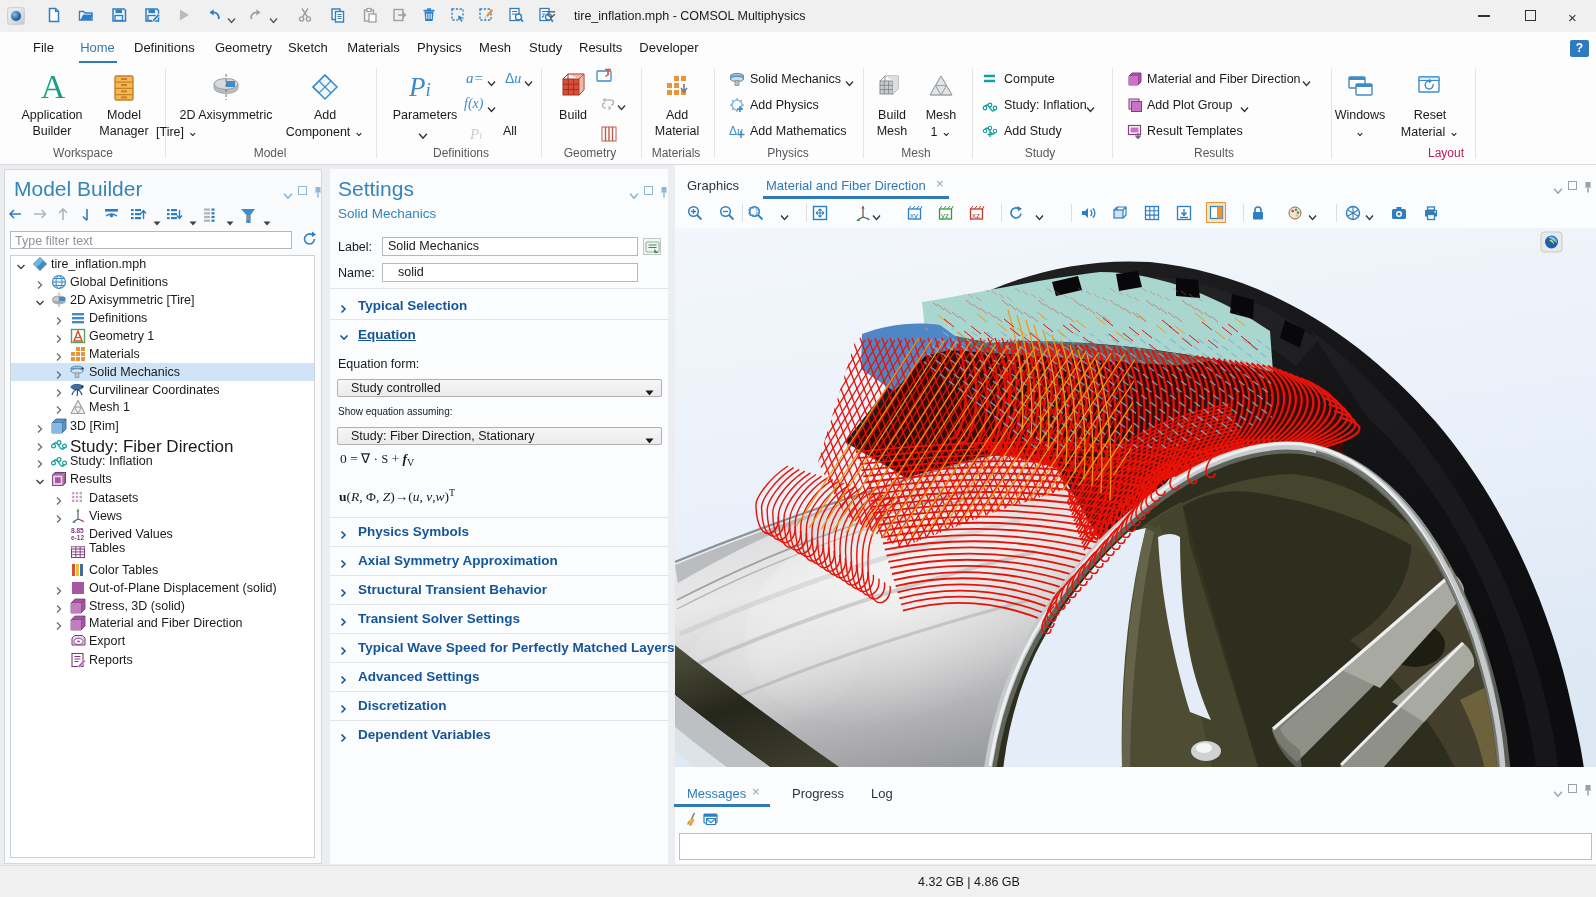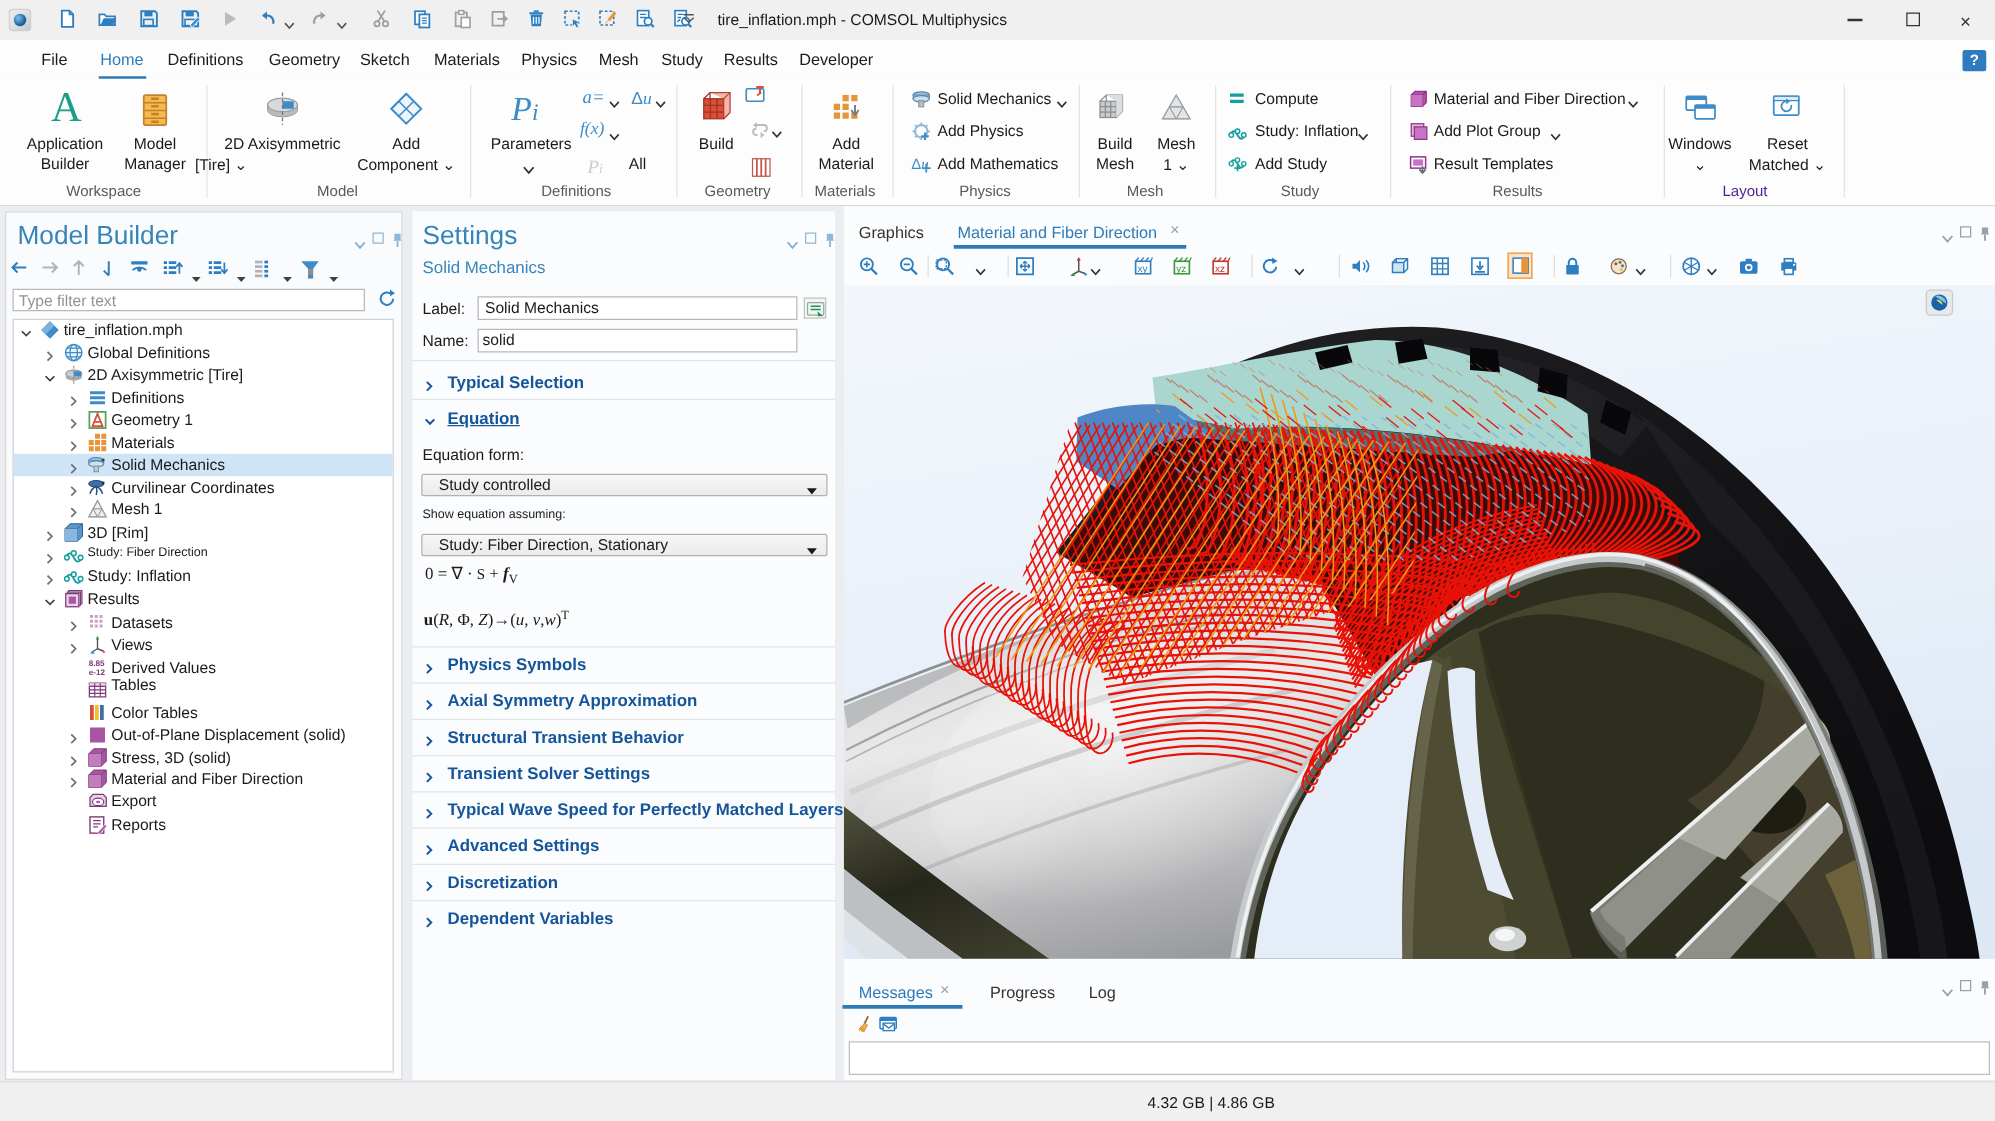--- a/index.html
+++ b/index.html
@@ -130,21 +130,21 @@
 <div class="ab" style="left:1475px;top:68px;width:1px;height:90px;background:#e2e4e6;"></div>
 <div class="ab" style="left:13px;top:146px;width:140px;text-align:center;font-size:12px;color:#55595e;">Workspace</div>
 <div class="ab" style="left:200px;top:146px;width:140px;text-align:center;font-size:12px;color:#55595e;">Model</div>
 <div class="ab" style="left:391px;top:146px;width:140px;text-align:center;font-size:12px;color:#55595e;">Definitions</div>
 <div class="ab" style="left:520px;top:146px;width:140px;text-align:center;font-size:12px;color:#55595e;">Geometry</div>
 <div class="ab" style="left:606px;top:146px;width:140px;text-align:center;font-size:12px;color:#55595e;">Materials</div>
 <div class="ab" style="left:718px;top:146px;width:140px;text-align:center;font-size:12px;color:#55595e;">Physics</div>
 <div class="ab" style="left:846px;top:146px;width:140px;text-align:center;font-size:12px;color:#55595e;">Mesh</div>
 <div class="ab" style="left:970px;top:146px;width:140px;text-align:center;font-size:12px;color:#55595e;">Study</div>
 <div class="ab" style="left:1144px;top:146px;width:140px;text-align:center;font-size:12px;color:#55595e;">Results</div>
-<div class="ab" style="left:1326px;top:146px;width:140px;text-align:center;font-size:12px;color:#4c1d95;">Layout</div>
+<div class="ab" style="left:1376px;top:146px;width:140px;text-align:center;font-size:12px;color:#be185d;">Layout</div>
 <div class="ab" style="left:40px;top:72px;width:26px;height:30px;font-family:'Liberation Serif',serif;font-size:34px;color:#1d9e8b;line-height:30px;text-align:center;">A</div>
 <div class="ab" style="left:-18px;top:108px;width:140px;text-align:center;font-size:12.5px;color:#1a1a1a;">Application</div>
 <div class="ab" style="left:-18px;top:124px;width:140px;text-align:center;font-size:12.5px;color:#1a1a1a;">Builder</div>
 <div class="ab" style="left:111px;top:74px;"><svg class="ico" width="26" height="28" viewBox="0 0 26 28" style="">
       <rect x="4" y="2" width="18" height="24" rx="1.5" fill="#f5b952" stroke="#c77f28" stroke-width="1.4"></rect>
       <path d="M4 8.2h18 M4 14.4h18 M4 20.6h18" stroke="#c77f28" stroke-width="1.2"></path>
       <rect x="10" y="4" width="6" height="2" fill="#c77f28"></rect>
       <rect x="10" y="10" width="6" height="2" fill="#c77f28"></rect>
       <rect x="10" y="16.3" width="6" height="2" fill="#c77f28"></rect>
       <rect x="10" y="22.4" width="6" height="2" fill="#c77f28"></rect>
@@ -310,21 +310,21 @@
     </svg></div>
 <div class="ab" style="left:1290px;top:108px;width:140px;text-align:center;font-size:12.5px;color:#1a1a1a;">Windows</div>
 <div class="ab" style="left:1290px;top:124px;width:140px;text-align:center;font-size:12.5px;color:#1a1a1a;">⌄</div>
 <div class="ab" style="left:1417px;top:75px;"><svg class="ico" width="24" height="21" viewBox="0 0 24 21" style="">
       <rect x="2" y="2" width="20" height="15" rx="1" fill="#fff" stroke="#3e8cc7" stroke-width="1.4"></rect>
       <rect x="2" y="2" width="20" height="3.5" fill="#dceaf5" stroke="#3e8cc7" stroke-width="1"></rect>
       <path d="M16 9 a4 4 0 1 1 -4-3" fill="none" stroke="#3e8cc7" stroke-width="1.4"></path>
       <path d="M12 3.5 l3 2.5 -3 2.5z" fill="#3e8cc7"></path>
     </svg></div>
 <div class="ab" style="left:1360px;top:108px;width:140px;text-align:center;font-size:12.5px;color:#1a1a1a;">Reset</div>
-<div class="ab" style="left:1360px;top:124px;width:140px;text-align:center;font-size:12.5px;color:#1a1a1a;">Matched ⌄</div>
+<div class="ab" style="left:1360px;top:124px;width:140px;text-align:center;font-size:12.5px;color:#1a1a1a;">Material ⌄</div>
 <div class="panel" style="left:4px;top:169px;width:318px;height:695px;background:#fafbfd;border:1px solid #d6d8da;"></div>
 <div class="ab" style="left:14px;top:177px;font-size:21px;color:#3584ba;font-weight:400;">Model Builder</div>
 <div class="ab" style="left:283px;top:188px;"><svg class="ico" width="10" height="8" viewBox="0 0 9 7">
       <path d="M1 1.5 L4.5 5.5 L8 1.5" fill="none" stroke="#7ab0d8" stroke-width="1.3"></path>
     </svg></div>
 <div class="ab" style="left:298px;top:186px;width:9px;height:9px;border:1.3px solid #8fb8d8;"></div>
 <div class="ab" style="left:311px;top:185px;"><svg class="ico" width="13" height="13" viewBox="0 0 13 13" style="">
       <path d="M4.5 1 h5 v4.5 l1 1 h-7 l1-1z" fill="#8fb8d8"></path>
       <path d="M7 6.5 v5" stroke="#8fb8d8" stroke-width="1.5"></path>
     </svg></div>
@@ -508,21 +508,21 @@
 <div class="ab" style="left:70px;top:419px;font-size:12.5px;white-space:nowrap;">3D [Rim]</div>
 <div class="ab" style="left:35px;top:439px;"><svg class="ico" width="10" height="10" viewBox="0 0 10 10" style="">
       <path d="M3 1.5 L6.5 5 L3 8.5" fill="none" stroke="#707070" stroke-width="1.4"></path>
     </svg></div>
 <div class="ab" style="left:51px;top:436px;"><svg class="ico" width="16" height="16" viewBox="0 0 16 16" style="">
       <path d="M1.5 10 q3.2 -6.5 6.5 0 t6.5 0" fill="none" stroke="#15a0a0" stroke-width="1.4"></path>
       <circle cx="2.5" cy="10" r="1.9" fill="#fff" stroke="#15a0a0" stroke-width="1.2"></circle>
       <circle cx="8" cy="6.5" r="1.9" fill="#fff" stroke="#15a0a0" stroke-width="1.2"></circle>
       <circle cx="13.5" cy="10" r="1.9" fill="#fff" stroke="#15a0a0" stroke-width="1.2"></circle>
     </svg></div>
-<div class="ab" style="left:70px;top:437px;font-size:10px;white-space:nowrap;">Study: Fiber Direction</div>
+<div class="ab" style="left:70px;top:437px;font-size:17px;white-space:nowrap;">Study: Fiber Direction</div>
 <div class="ab" style="left:35px;top:456px;"><svg class="ico" width="10" height="10" viewBox="0 0 10 10" style="">
       <path d="M3 1.5 L6.5 5 L3 8.5" fill="none" stroke="#707070" stroke-width="1.4"></path>
     </svg></div>
 <div class="ab" style="left:51px;top:453px;"><svg class="ico" width="16" height="16" viewBox="0 0 16 16" style="">
       <path d="M1.5 10 q3.2 -6.5 6.5 0 t6.5 0" fill="none" stroke="#15a0a0" stroke-width="1.4"></path>
       <circle cx="2.5" cy="10" r="1.9" fill="#fff" stroke="#15a0a0" stroke-width="1.2"></circle>
       <circle cx="8" cy="6.5" r="1.9" fill="#fff" stroke="#15a0a0" stroke-width="1.2"></circle>
       <circle cx="13.5" cy="10" r="1.9" fill="#fff" stroke="#15a0a0" stroke-width="1.2"></circle>
     </svg></div>
 <div class="ab" style="left:70px;top:454px;font-size:12.5px;white-space:nowrap;">Study: Inflation</div>
@@ -629,21 +629,21 @@
       <path d="M7 6.5 v5" stroke="#8fb8d8" stroke-width="1.5"></path>
     </svg></div>
 <div class="ab" style="left:338px;top:240px;font-size:12.5px;">Label:</div>
 <div class="ab" style="left:382px;top:237px;width:256px;height:19px;background:#fff;border:1px solid #b6b8ba;font-size:12.5px;line-height:17px;padding-left:5px;">Solid Mechanics</div>
 <div class="ab" style="left:643px;top:238px;width:18px;height:17px;border:1px solid #c0c2c4;background:#f4f5f6;text-align:center;"><svg class="ico" width="15" height="14" viewBox="0 0 15 14" style="">
       <rect x="1" y="2" width="13" height="10" rx="1" fill="#eef6ee" stroke="#8fae8f" stroke-width="1"></rect>
       <path d="M3.5 5 h8 M3.5 7.5 h8" stroke="#2a8a6a" stroke-width="1.2"></path>
       <path d="M9 9 L13.5 13 L9.5 13z" fill="#2a8a6a"></path>
     </svg></div>
 <div class="ab" style="left:338px;top:266px;font-size:12.5px;">Name:</div>
-<div class="ab" style="left:382px;top:263px;width:256px;height:19px;background:#fff;border:1px solid #b6b8ba;font-size:12.5px;line-height:17px;padding-left:3px;">solid</div>
+<div class="ab" style="left:382px;top:263px;width:256px;height:19px;background:#fff;border:1px solid #b6b8ba;font-size:12.5px;line-height:17px;padding-left:15px;">solid</div>
 <div class="ab" style="left:330px;top:288px;width:338px;height:1px;background:#e2e4e6;"></div>
 <div class="ab" style="left:339px;top:301px;"><svg class="ico" width="10" height="10" viewBox="0 0 10 10" style="">
       <path d="M2.5 1.5 L6 5 L2.5 8.5" fill="none" stroke="#15559a" stroke-width="1.6"></path>
     </svg></div>
 <div class="ab" style="left:358px;top:298px;font-size:13.5px;font-weight:bold;color:#15559a;">Typical Selection</div>
 <div class="ab" style="left:330px;top:319px;width:338px;height:1px;background:#e2e4e6;"></div>
 <div class="ab" style="left:339px;top:330px;"><svg class="ico" width="10" height="10" viewBox="0 0 10 10" style="">
       <path d="M1.5 2.5 L5 6 L8.5 2.5" fill="none" stroke="#15559a" stroke-width="1.6"></path>
     </svg></div>
 <div class="ab" style="left:358px;top:327px;font-size:13.5px;font-weight:bold;color:#15559a;text-decoration:underline;">Equation</div>

